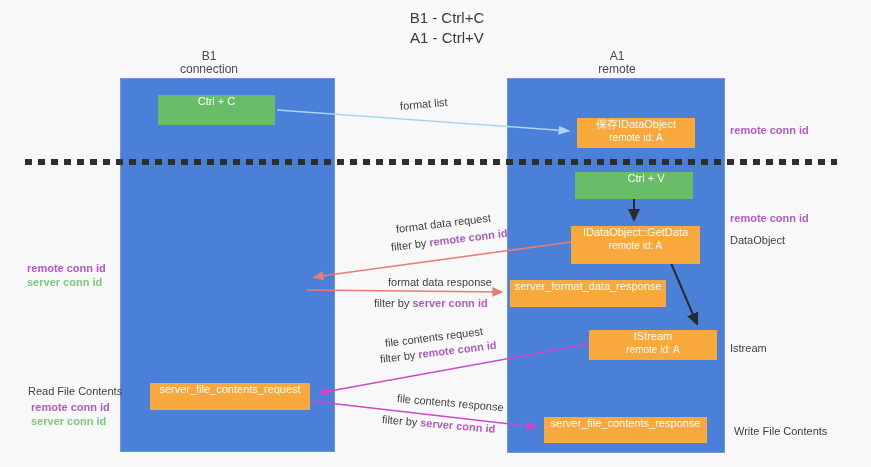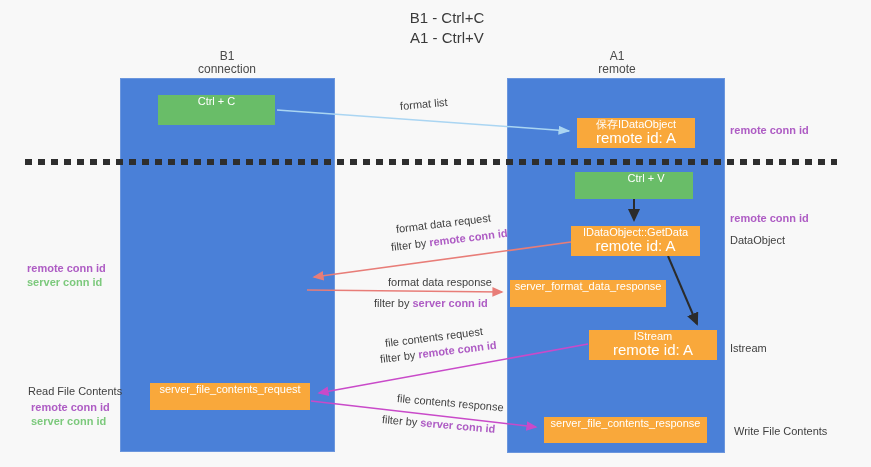--- a/index.html
+++ b/index.html
@@ -15,36 +15,36 @@
 
   .title{position:absolute;left:0;top:8px;width:894px;text-align:center;
          font-size:15px;line-height:20px;color:#3a3a3a;}
 
   .lane{position:absolute;background:var(--lane-blue);border:1px solid #6b96dd;}
   #lane-left{left:120px;top:78px;width:215px;height:374px;}
   #lane-right{left:507px;top:78px;width:218px;height:375px;}
 
   .lane-header{position:absolute;width:200px;text-align:center;font-size:12px;
                line-height:13px;color:#4a4a4a;}
-  #hdr-left{left:127px;top:50px;}
+  #hdr-left{left:109px;top:50px;}
   #hdr-right{left:517px;top:50px;}
 
   .dashline{position:absolute;left:25px;top:159px;width:812px;height:6px;
             background:repeating-linear-gradient(90deg,#2e2e2e 0 7px,transparent 7px 13px);}
 
   .node{position:absolute;z-index:3;display:flex;flex-direction:column;align-items:center;
         justify-content:flex-start;color:#fff;font-size:11px;line-height:13px;text-align:center;}
   .node.green{background:var(--node-green);}
   .node.orange{background:var(--node-orange);}
-  .node .sub{font-size:15px;}
+  .node .sub{font-size:10px;}
 
   #node-ctrl-c{left:158px;top:95px;width:117px;height:30px;}
   #node-save-obj{left:577px;top:118px;width:118px;height:30px;}
   #node-ctrl-v{left:575px;top:172px;width:118px;height:27px;padding-left:24px;}
-  #node-getdata{left:571px;top:226px;width:129px;height:30px;}
+  #node-getdata{left:571px;top:226px;width:129px;height:38px;}
   #node-sfd-req{left:152px;top:268px;width:153px;height:27px;}
   #node-sfd-res{left:510px;top:280px;width:156px;height:27px;}
   #node-istream{left:589px;top:330px;width:128px;height:30px;}
   #node-sfc-req{left:150px;top:383px;width:160px;height:27px;}
   #node-sfc-res{left:544px;top:417px;width:163px;height:26px;}
 
   svg.arrows{position:absolute;left:0;top:0;z-index:2;}
   .st-blue{stroke:var(--arrow-light-blue);stroke-width:1.5;}
   .st-black{stroke:var(--arrow-black);stroke-width:2;}
   .st-salmon{stroke:var(--arrow-salmon);stroke-width:1.6;}

